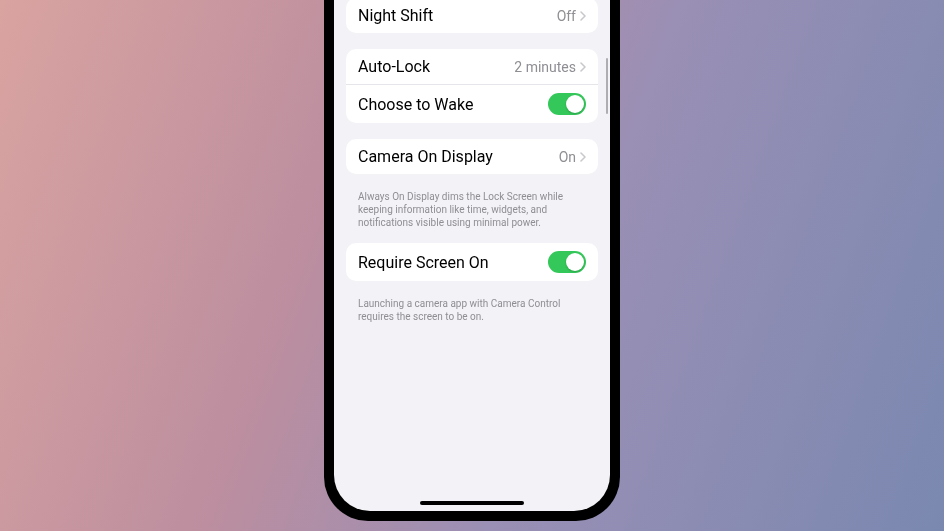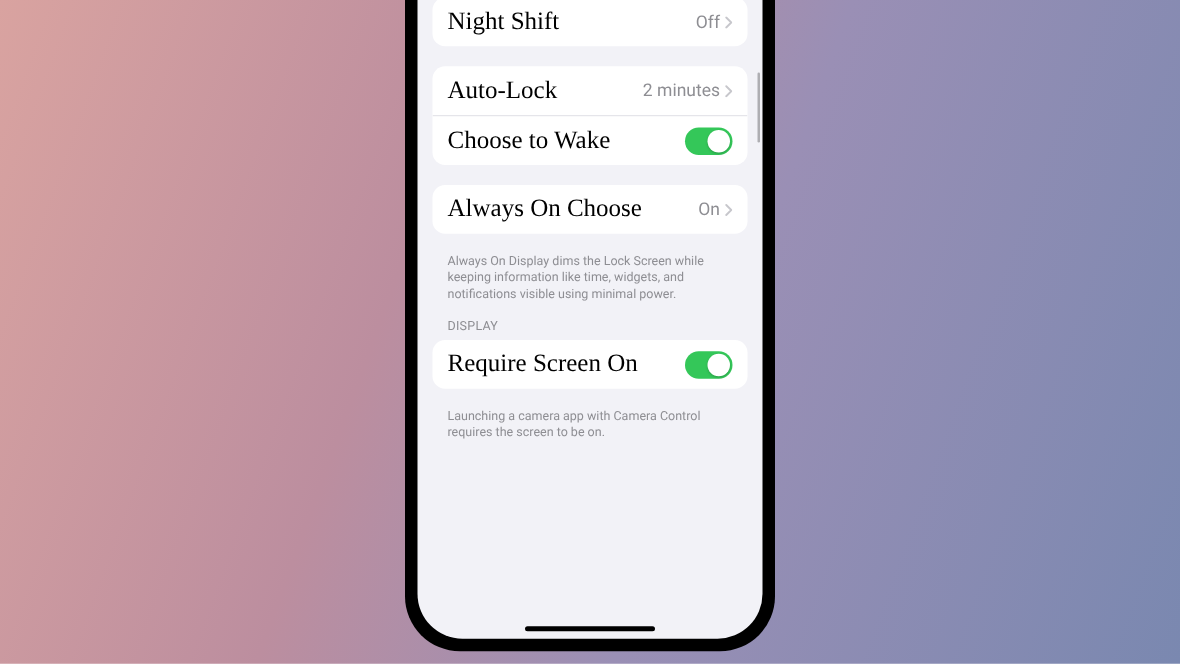--- a/index.html
+++ b/index.html
@@ -62,24 +62,23 @@
       padding: 8px 12px;
       min-height: 31px;
       border-bottom: 0.5px solid #e5e5ea;
     }
     
     .row:last-child {
       border-bottom: none;
     }
     
     .row-label {
-      font-size: 20px;
+      font-size: 16px;
       color: #000;
       font-weight: 400;
-      font-family: Liberation Serif, serif;
     }
     
     .row-right {
       display: flex;
       align-items: center;
       gap: 4px;
     }
     
     .row-value {
       font-size: 14px;
@@ -189,34 +188,33 @@
           </div>
         </div>
         <div class="row">
           <span class="row-label">Choose to Wake</span>
           <div class="toggle"></div>
         </div>
       </div>
 
       <div class="group">
         <div class="row">
-          <span class="row-label">Always On Choose</span>
+          <span class="row-label">Camera On Display</span>
           <div class="row-right">
             <span class="row-value">On</span>
             <span class="chevron">
               <svg viewBox="0 0 6 10" fill="none">
                   <path d="M1 1L5 5L1 9" stroke="#c7c7cc" stroke-width="1.5" stroke-linecap="round" stroke-linejoin="round"></path>
                 </svg>
             </span>
           </div>
         </div>
       </div>
       <div class="footer-text">Always On Display dims the Lock Screen while keeping information like time, widgets, and notifications visible using minimal power.</div>
 
-      <div class="section-header">DISPLAY</div>
 
       <div class="group">
         <div class="row">
           <span class="row-label">Require Screen On</span>
           <div class="toggle"></div>
         </div>
       </div>
       <div class="footer-text">Launching a camera app with Camera Control requires the screen to be on.</div>
 
     </div>

